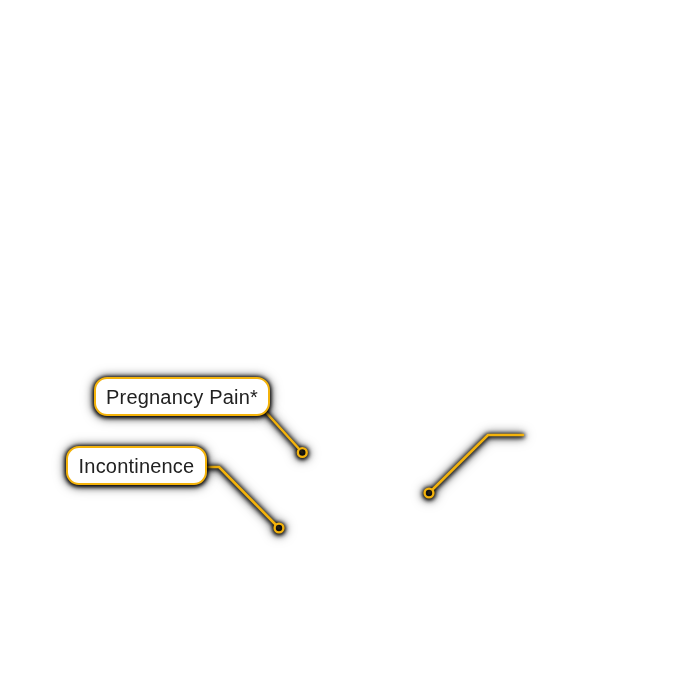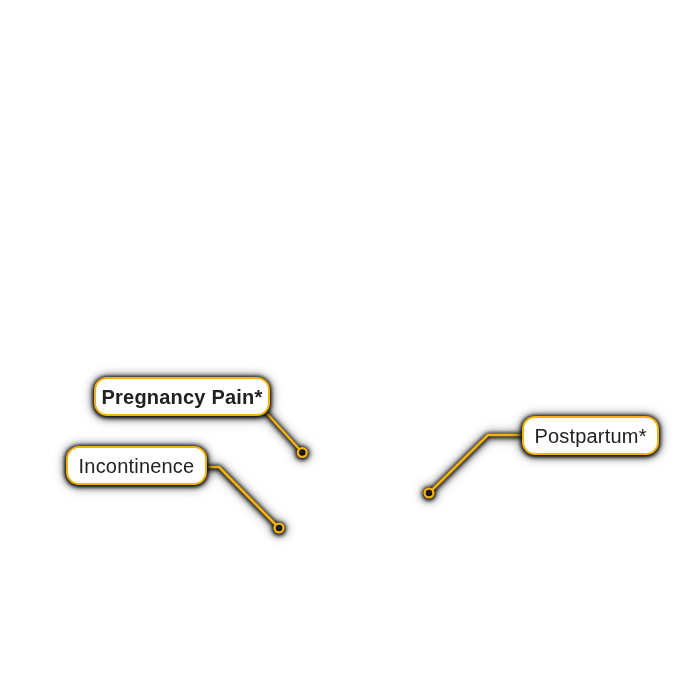--- a/index.html
+++ b/index.html
@@ -71,19 +71,18 @@
     <g class="glow">
       <polyline class="connector-path" points="180,467 219,467 279,528"></polyline>
       <circle class="marker-ring" cx="279" cy="528" r="4.4"></circle>
     </g>
     <g class="glow">
       <polyline class="connector-path" points="523,435 488,435 429,493"></polyline>
       <circle class="marker-ring" cx="429" cy="493" r="4.4"></circle>
     </g>
   </svg>
 
-  <div class="callout-label glow" style="left:94px; top:377px; width:176px; height:39px;font-weight:bold;">Pregnancy Pain*</div>
+  <div class="callout-label glow" style="left:94px; top:377px; width:176px; height:39px;">Pregnancy Pain*</div>
 
   <div class="callout-label glow" style="left:40px; top:446px; width:141px; height:39px;margin-left:26px;">Incontinence</div>
 
-  <div class="callout-label glow" style="left:522px; top:416px; width:137px; height:39px;">Postpartum*</div>
 
 </div>
 
 </body></html>

